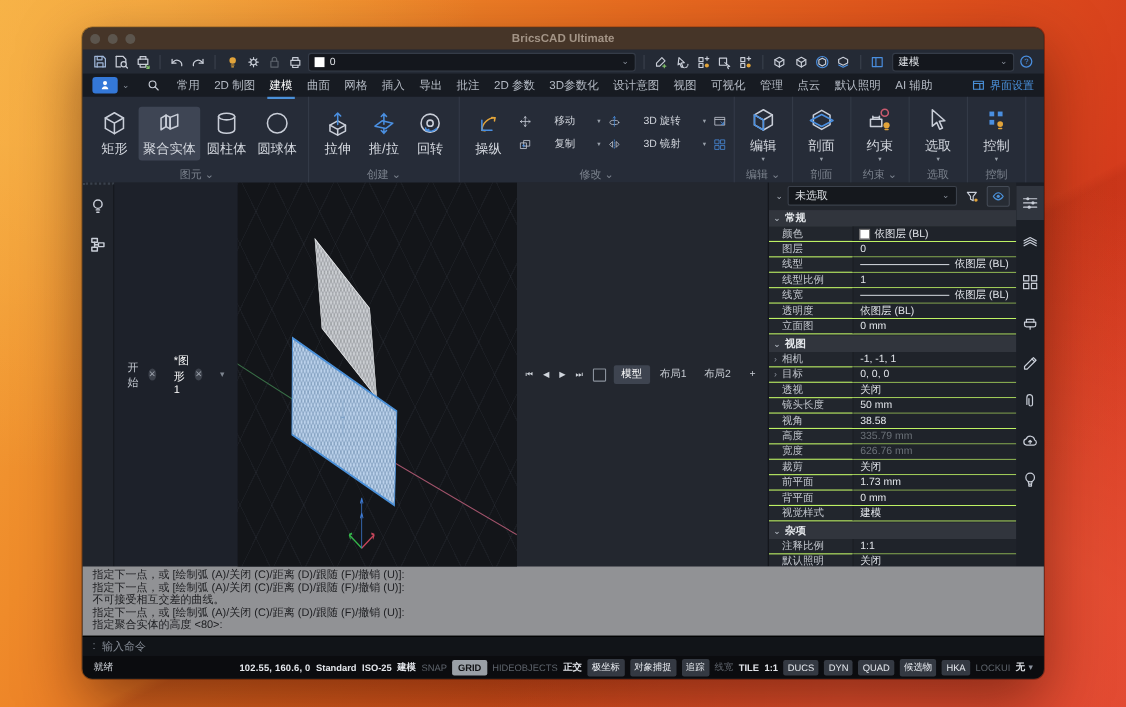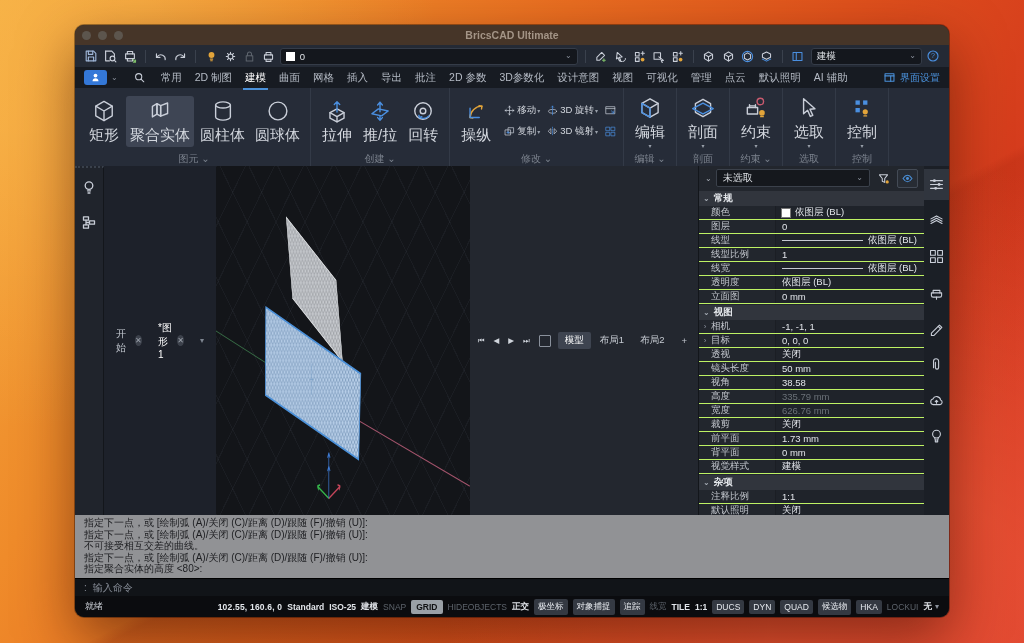--- a/index.html
+++ b/index.html
@@ -34,26 +34,26 @@
   .rtab{color:#b5bbc5;font-size:10.5px;white-space:nowrap;position:relative;padding:1px 0}
   .rtab.active{color:#fff}
   .rtab.active::after{content:"";position:absolute;left:-2px;right:-2px;bottom:-4px;height:2px;background:#4a90d9}
   .uiset{margin-left:auto;color:#4a90d9;display:flex;gap:4px;align-items:center;font-size:10px;white-space:nowrap}
   
   .ribbon{flex:0 0 78px;background:#262c38;display:flex;align-items:stretch;padding:0 3px}
   .rgroup{display:flex;flex-direction:column;border-right:1px solid #333a47;padding:2px 6px 0}
   .rrow{flex:1;display:flex;align-items:center;gap:2px}
   .bigbtn{display:flex;flex-direction:column;align-items:center;justify-content:center;padding:2px 4px;border-radius:3px;gap:2px;min-width:32px}
   .bigbtn.sel{background:#3e4554}
-  .blabel{font-size:15px;color:#d3d7de;white-space:nowrap}
+  .blabel{font-size:12px;color:#d3d7de;white-space:nowrap}
   .bcaret{font-size:6px;color:#99a0aa;line-height:4px}
   .glabel{height:14px;text-align:center;color:#7b828d;font-size:10px;white-space:nowrap}
   .smallgrid{display:flex;align-items:center;gap:6px;margin-left:5px}
   .scol{display:flex;flex-direction:column;gap:8px}
-  .smallbtn{display:flex;align-items:center;gap:1px;font-size:9.5px;color:#d3d7de;white-space:nowrap}
+  .smallbtn{display:flex;align-items:center;gap:20px;font-size:9.5px;color:#d3d7de;white-space:nowrap}
   .scaret{font-size:6px;color:#99a0aa}
   
   .main{flex:1;display:flex;min-height:0}
   .lstrip{flex:0 0 28px;background:#20242c;border-right:1px solid #13161b;display:flex;flex-direction:column;align-items:center;padding-top:9px;gap:15px;border-top:2px dotted #3a414c}
   .lbtn{width:20px;height:20px;display:flex;align-items:center;justify-content:center}
   .center{flex:1;display:flex;min-width:0}
   .doctabs{flex:0 0 20px;background:#1d212a;display:flex;align-items:center;padding:0 12px;gap:16px}
   .dtab{display:flex;align-items:center;gap:5px;color:#c2c7cf;font-size:10px}
   .dtab.active{color:#fff}
   .dclose{width:11px;height:11px;border-radius:50%;background:#3c414b;color:#9aa0aa;font-size:8px;line-height:11px;display:flex;align-items:center;justify-content:center}

